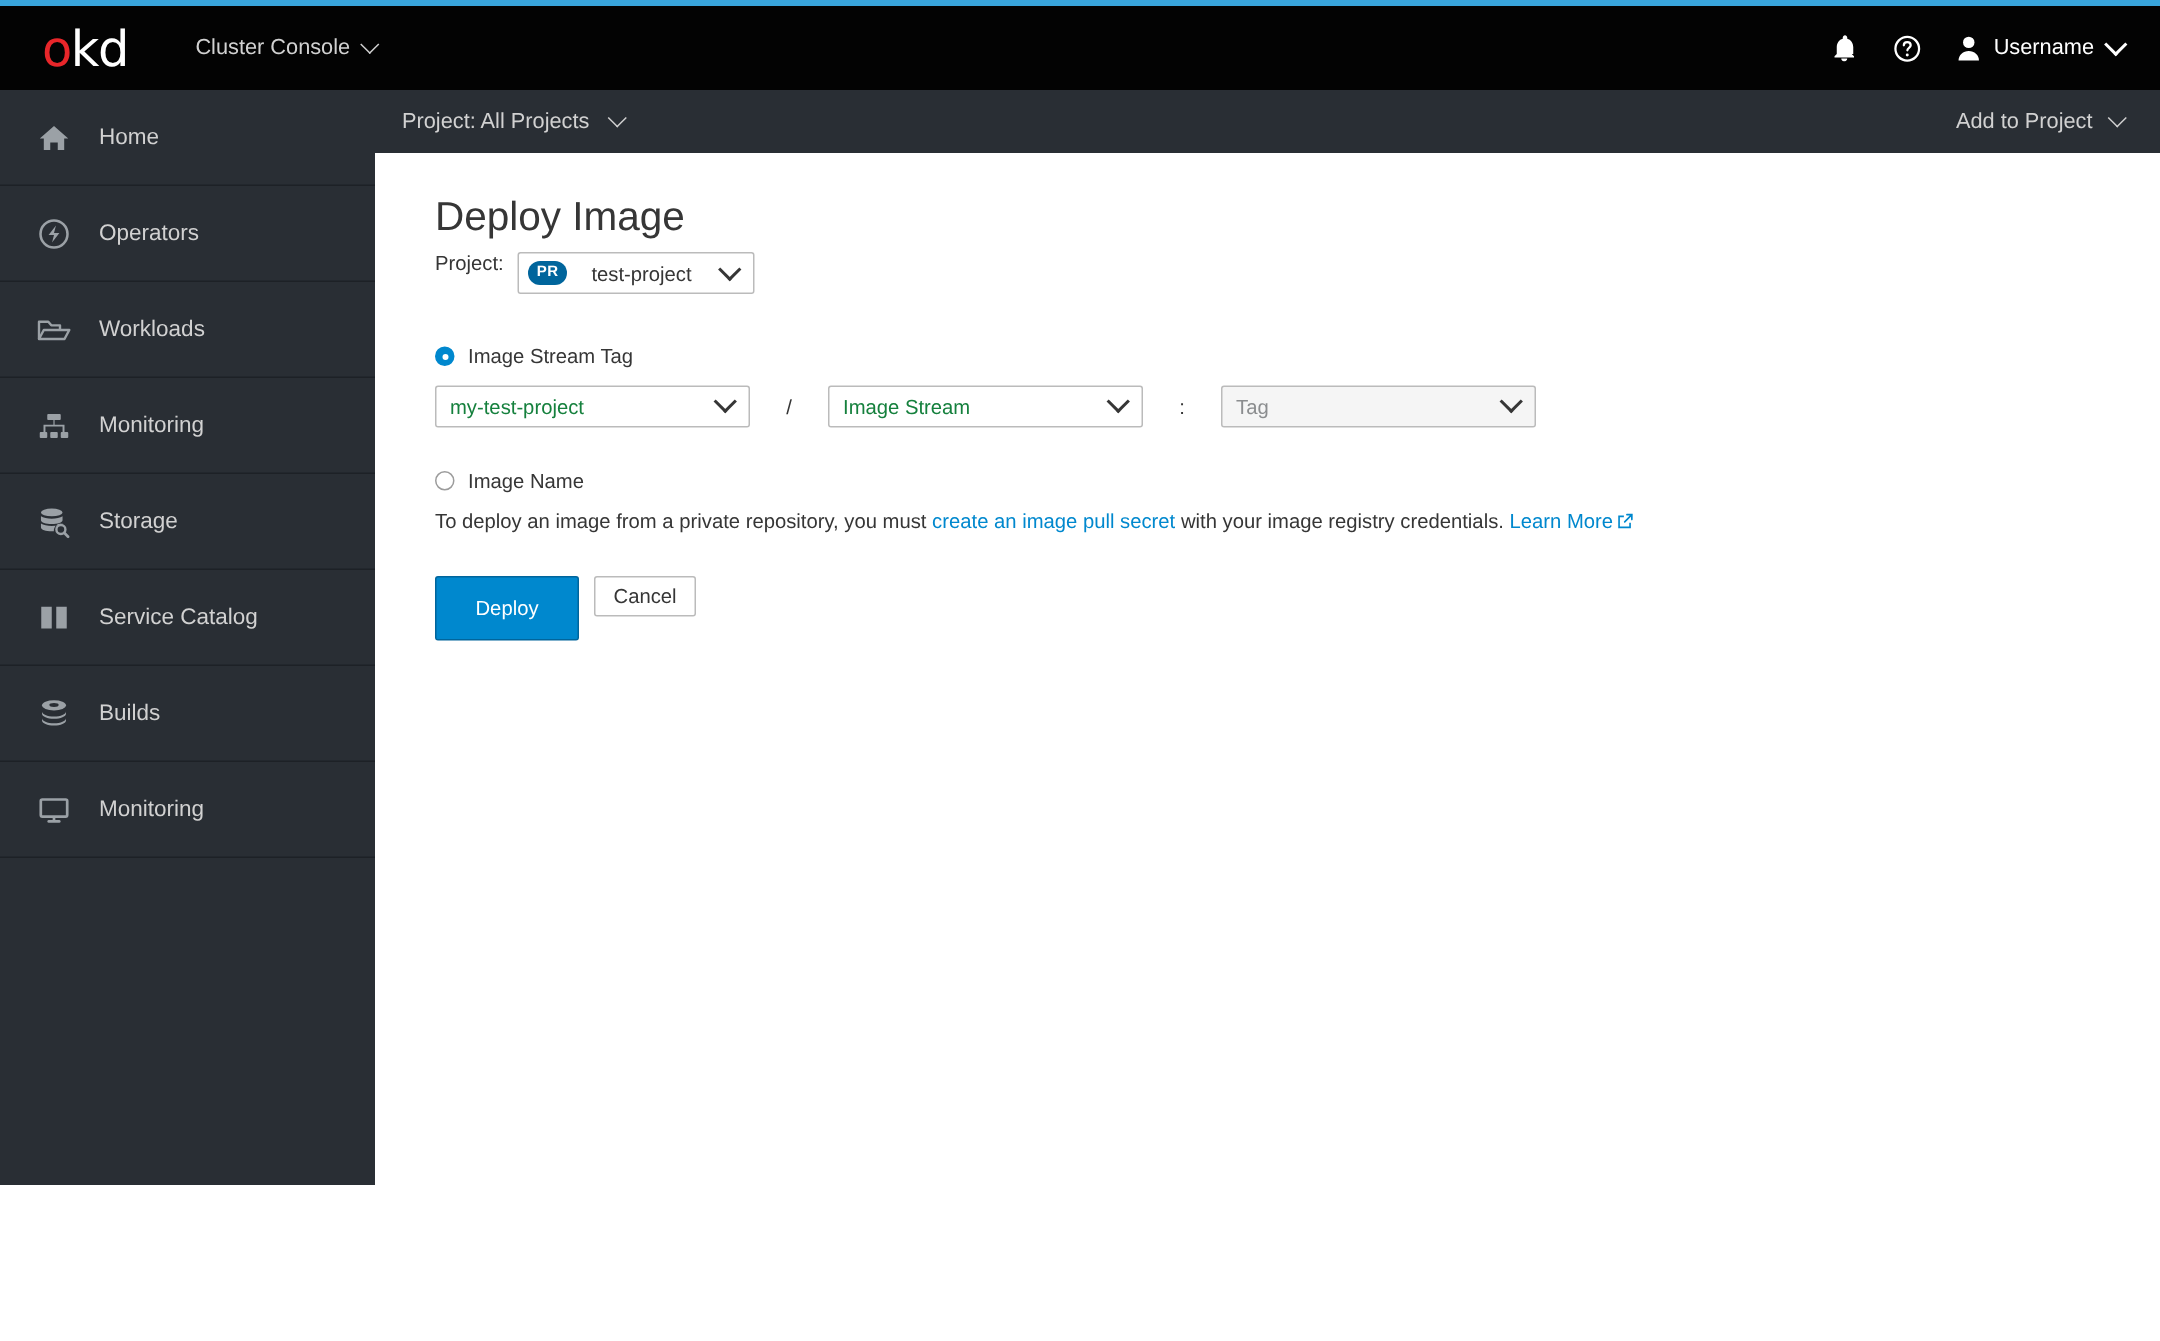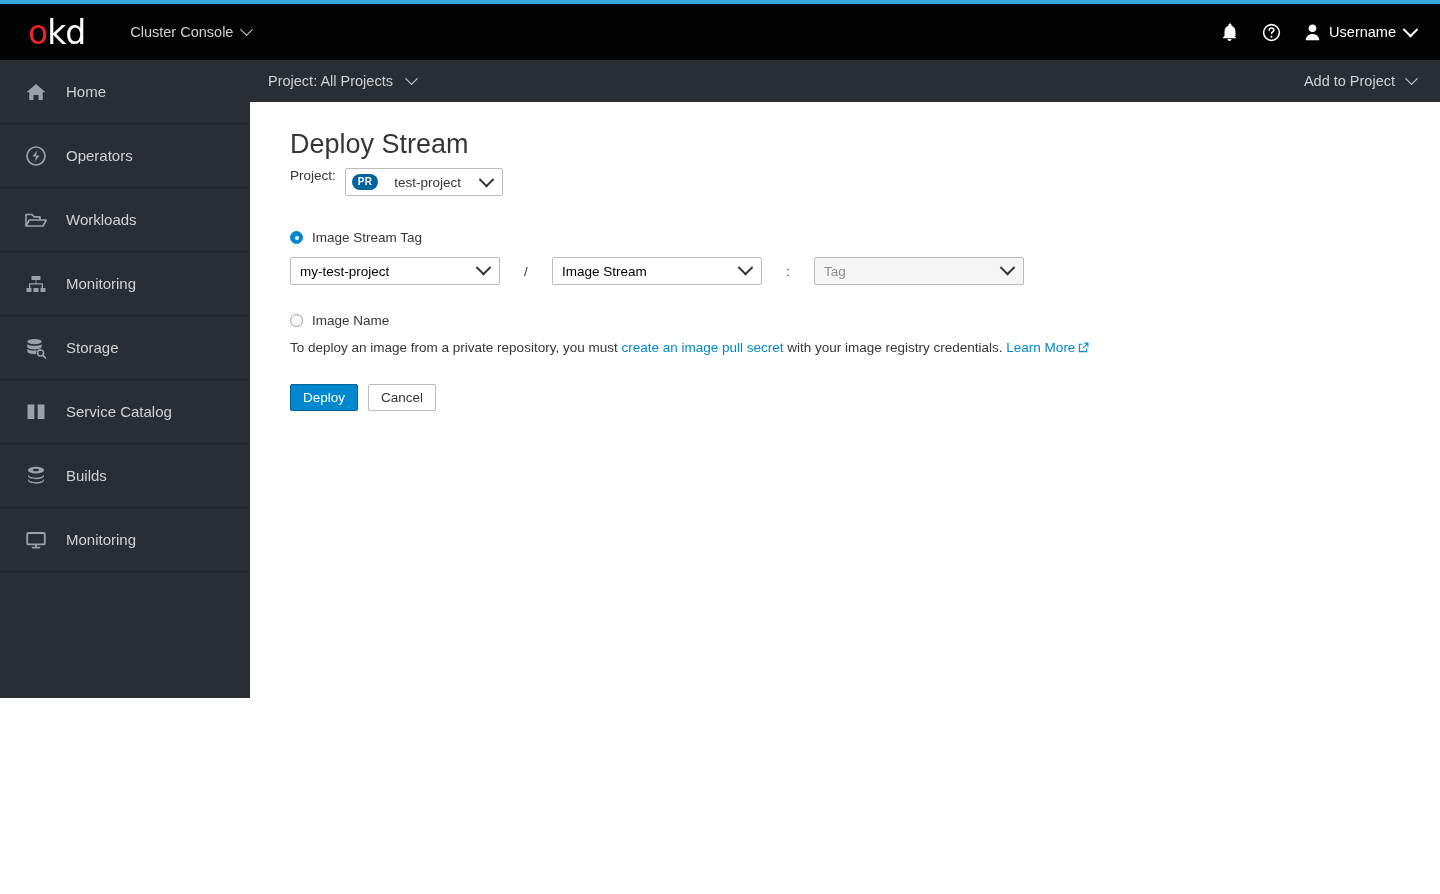--- a/index.html
+++ b/index.html
@@ -63,21 +63,21 @@
     transform: rotate(45deg) translate(-2px,-2px);
   }
   .caret-lg {
     width: 11px; height: 11px;
     border-right-width: 2px; border-bottom-width: 2px;
   }
 
   
   #sidebar {
     position: absolute; top: 60px; left: 0;
-    width: 250px; height: 638px;
+    width: 250px; height: 730px;
     background: #292e34;
     overflow: hidden;
   }
   .nav-item {
     height: 64px;
     display: flex; align-items: center;
     padding-left: 24px;
     border-bottom: 1px solid #1d2126;
     color: #d1d1d1;
     font-size: 15px;
@@ -203,21 +203,21 @@
   }
   .sel {
     position: relative;
     height: 28px;
     border: 1px solid #bbbbbb;
     border-radius: 2px;
     background: #fff;
     display: flex; align-items: center;
     padding: 0 28px 0 9px;
     font-size: 13.5px;
-    color: #000000;
+    color: #15803d;
     cursor: pointer;
     white-space: nowrap;
     overflow: hidden;
   }
   .sel .caret-lg {
     position: absolute; right: 10px; top: 7px;
     color: #363636;
   }
   .sel.disabled { background: #f5f5f5; color: #8b8d8f; }
   .sel.disabled .caret-lg { color: #363636; }
@@ -271,22 +271,22 @@
   .ext-icon { margin-left: 3px; vertical-align: -1px; }
 
   
   #actions { display: flex; gap: 10px; }
   #deploy-button {
     background: #0088ce;
     border: 1px solid #00659c;
     color: #fff;
     font-size: 13.5px;
     font-family: "Liberation Sans", sans-serif;
-    padding: 0 12px;
-    height: 27px;
+    padding: 0 26px;
+    height: 43px;
     border-radius: 2px;
     cursor: pointer;
   }
   #cancel-button {
     background: #fff;
     border: 1px solid #bbbbbb;
     color: #363636;
     font-size: 13.5px;
     font-family: "Liberation Sans", sans-serif;
     padding: 0 12px;
@@ -435,21 +435,21 @@
   </div>
   <div id="add-to-project">
     <span>Add to Project</span>
     <span class="caret"></span>
   </div>
 </div>
 
 <main id="content">
   <div id="content-inner">
 
-    <h1 id="page-title">Deploy Stream</h1>
+    <h1 id="page-title">Deploy Image</h1>
 
     <div id="project-row">
       <span id="project-row-label">Project:</span>
       <span id="project-dropdown">
         <span id="project-badge">PR</span>
         <span>test-project</span>
         <span class="caret caret-lg"></span>
       </span>
     </div>
 

